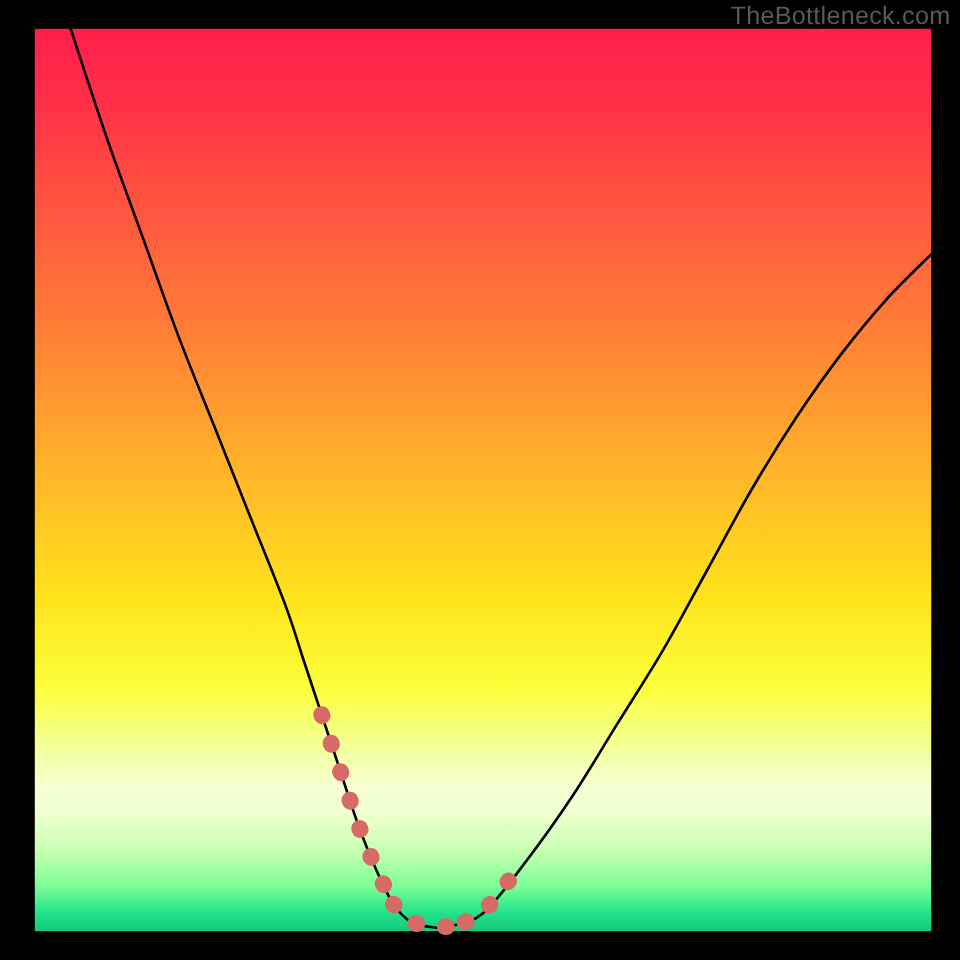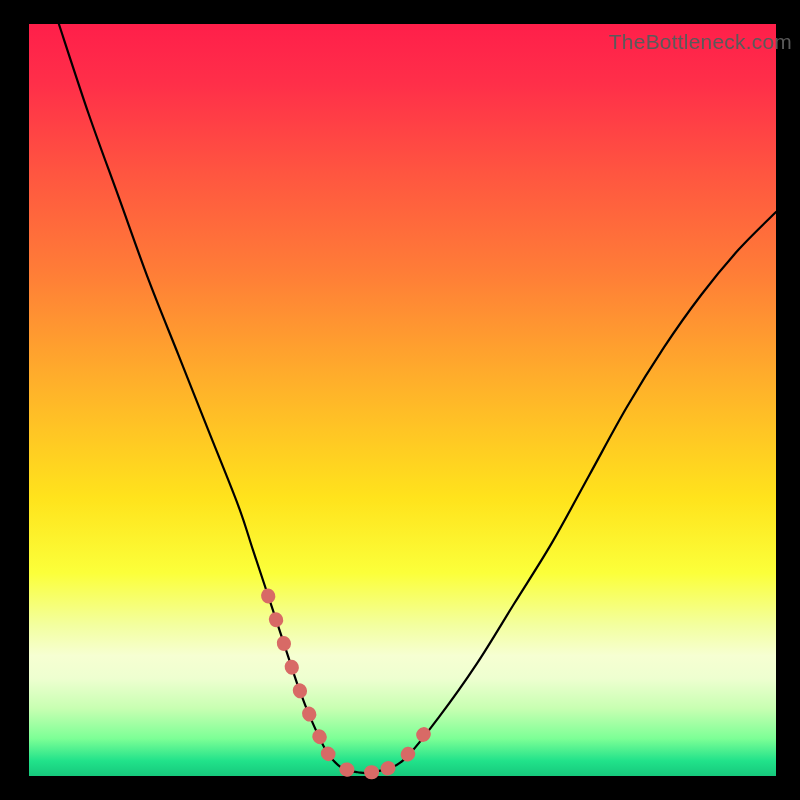--- a/index.html
+++ b/index.html
@@ -45,21 +45,20 @@
   }
   .watermark {
     position: absolute;
     top: 2px;
     right: 8px;
     color: #5a5a5a;
     font-size: 21px;
     font-weight: 500;
     letter-spacing: 0.2px;
     user-select: none;
-    margin-top: 28px;
   }
   svg.curve {
     position: absolute;
     left: 0;
     top: 0;
     width: 747px;
     height: 752px;
     overflow: visible;
   }
 </style>

